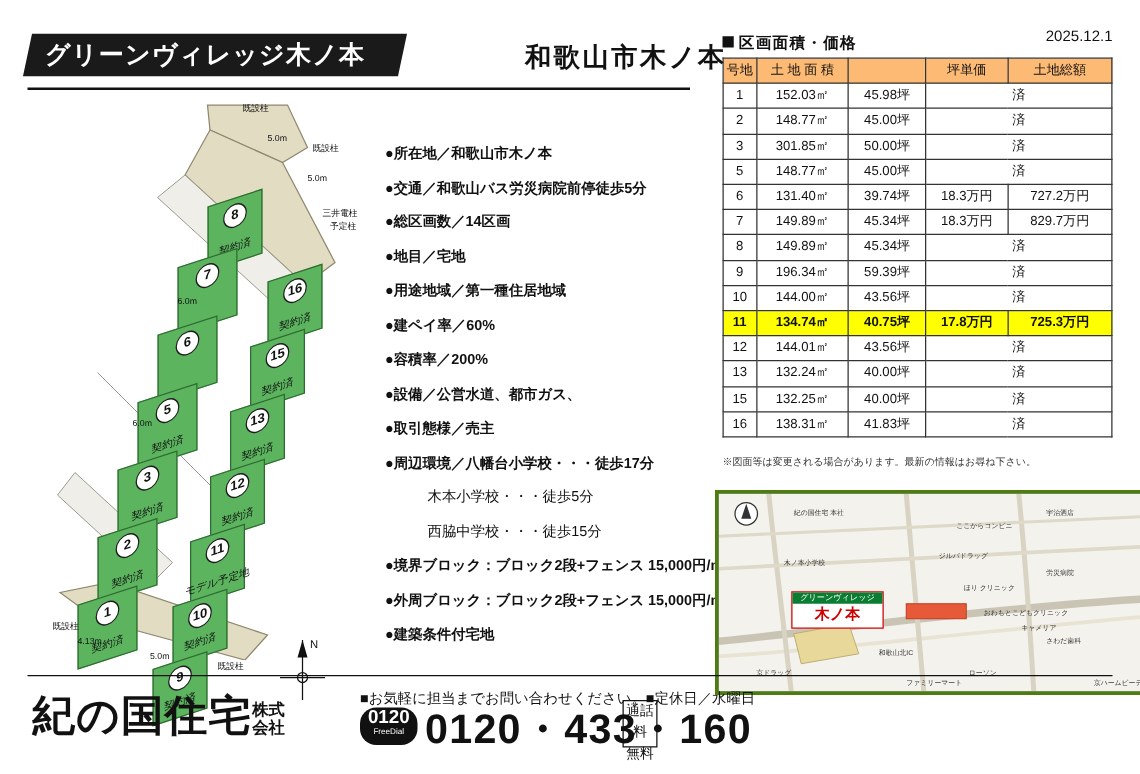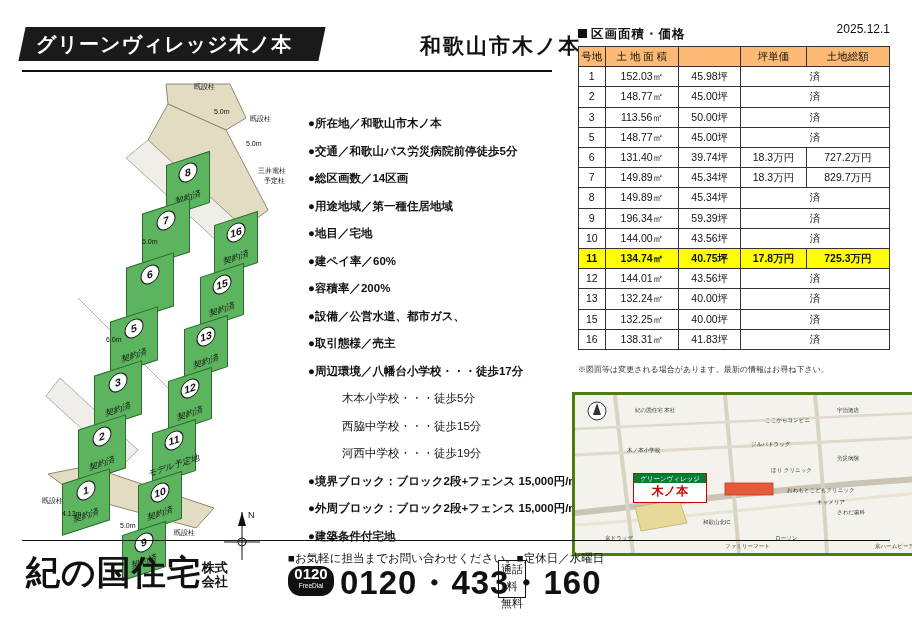--- a/index.html
+++ b/index.html
@@ -324,21 +324,21 @@
           <td colspan="2">済</td>
         </tr>
         <tr>
           <td class="col-no">2</td>
           <td class="col-area">148.77㎡</td>
           <td class="col-tsubo">45.00坪</td>
           <td colspan="2">済</td>
         </tr>
         <tr>
           <td class="col-no">3</td>
-          <td class="col-area">113.56㎡</td>
+          <td class="col-area">301.85㎡</td>
           <td class="col-tsubo">50.00坪</td>
           <td colspan="2">済</td>
         </tr>
         <tr>
           <td class="col-no">5</td>
           <td class="col-area">148.77㎡</td>
           <td class="col-tsubo">45.00坪</td>
           <td colspan="2">済</td>
         </tr>
         <tr>
@@ -405,30 +405,29 @@
           <td colspan="2">済</td>
         </tr>
       </tbody>
   </table>
   <div class="note-small">※図面等は変更される場合があります。最新の情報はお尋ね下さい。</div>
 
   <div class="info-list" id="info-list">
       <div class="it">●所在地／和歌山市木ノ本</div>
       <div class="it">●交通／和歌山バス労災病院前停徒歩5分</div>
       <div class="it">●総区画数／14区画</div>
+      <div class="it">●地目／宅地</div>
       <div class="it">●用途地域／第一種住居地域</div>
-      <div class="it">●地目／宅地</div>
       <div class="it">●建ペイ率／60%</div>
       <div class="it">●容積率／200%</div>
       <div class="it">●設備／公営水道、都市ガス、</div>
       <div class="it">●取引態様／売主</div>
       <div class="it">●周辺環境／八幡台小学校・・・徒歩17分</div>
       <div class="sub">木本小学校・・・徒歩5分</div>
       <div class="sub">西脇中学校・・・徒歩15分</div>
-      <div class="sub">河西中学校・・・徒歩19分</div>
       <div class="it">●境界ブロック：ブロック2段+フェンス 15,000円/m(税抜)</div>
       <div class="it">●外周ブロック：ブロック2段+フェンス 15,000円/m(税抜)</div>
       <div class="it">●建築条件付宅地</div>
     </div>
 
   <div class="plot-area">
     <svg width="285" height="450" viewBox="0 0 285 450">
       <polygon points="148,6 212,6 228,40 208,52 150,26" fill="#e2dcc2" stroke="#8f8870" stroke-width="1"></polygon>
       <polygon points="150,26 208,52 250,132 226,150 130,62" fill="#e2dcc2" stroke="#8f8870" stroke-width="1"></polygon>
       <polygon points="30,396 60,418 178,450 196,430 70,388" fill="#e2dcc2" stroke="#8f8870" stroke-width="1"></polygon>

